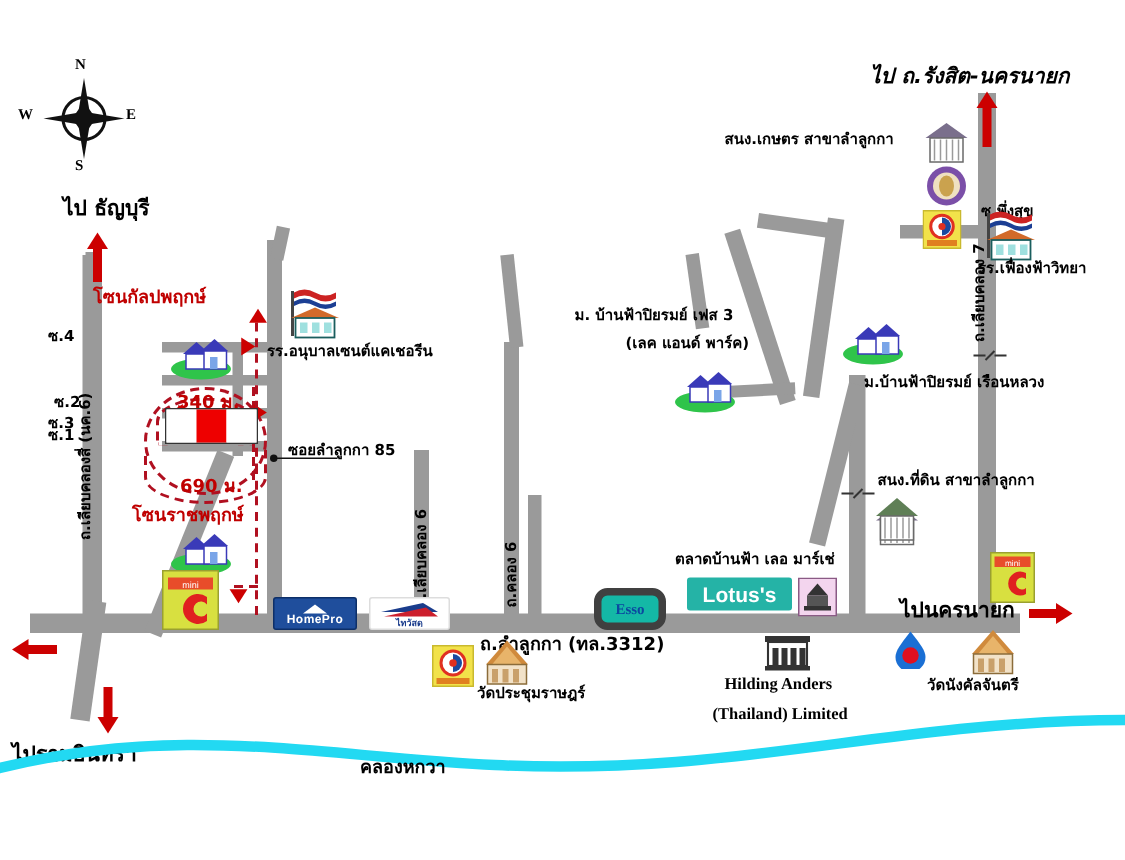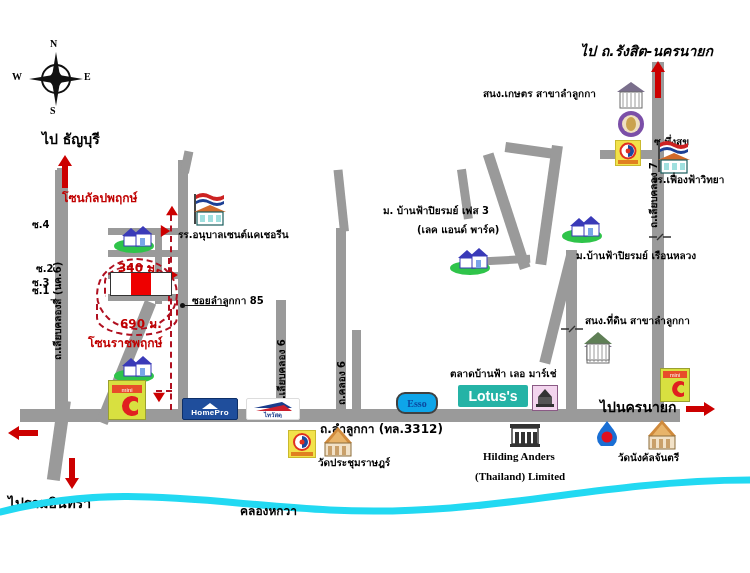--- a/index.html
+++ b/index.html
@@ -23,21 +23,21 @@
   .compass{position:absolute;}
   .dashed-red{position:absolute;border:2px dashed #b01020;}
   .icon{position:absolute;}
   .legendbox{position:absolute;border:2px solid #777;background:#fff;padding:3px 6px;display:flex;align-items:center;gap:6px;}
   .legend-sq{width:16px;height:14px;background:#ee0000;border:1px solid #333;}
   .prop-marker{position:absolute;border:1px solid #333;background:#fff;display:flex;}
   .prop-marker i{display:block;height:100%;}
   .canal{position:absolute;}
   .sign{position:absolute;border-radius:2px;display:flex;align-items:center;justify-content:center;font-weight:bold;overflow:hidden;}
   .homepro{background:#1f4e9c;color:#fff;font-size:8px;letter-spacing:.3px;border:1px solid #0d2f68;}
-  .esso{background:#0ea5e9;border:2px solid #404040;color:#0b48a0;font-size:9px;}
+  .esso{background:#14b8a6;border:5px solid #404040;color:#0b48a0;font-size:9px;}
   .lotus{background:#25b3a6;color:#fff;font-size:13px;}
   .dot{position:absolute;width:5px;height:5px;background:#111;border-radius:50%;}
   .leader{position:absolute;background:#111;height:1px;}
   .tick{position:absolute;color:#444;font-size:13px;}
 </style>
 </head>
 <body>
 
 <div id="map">
 

